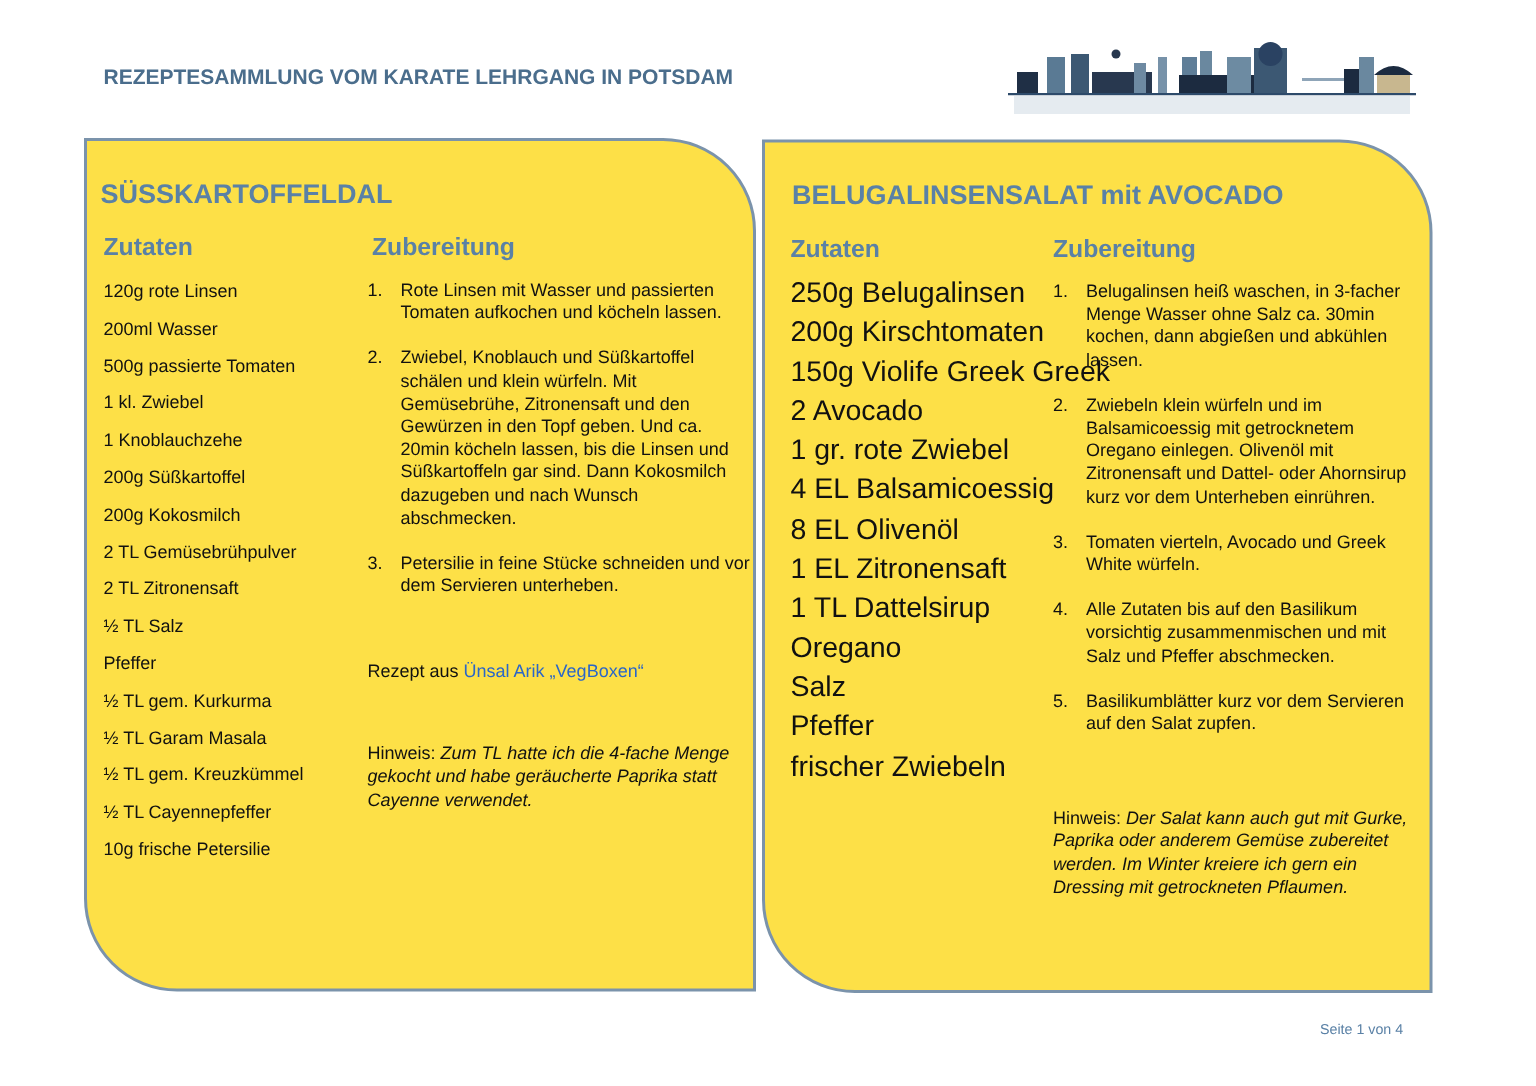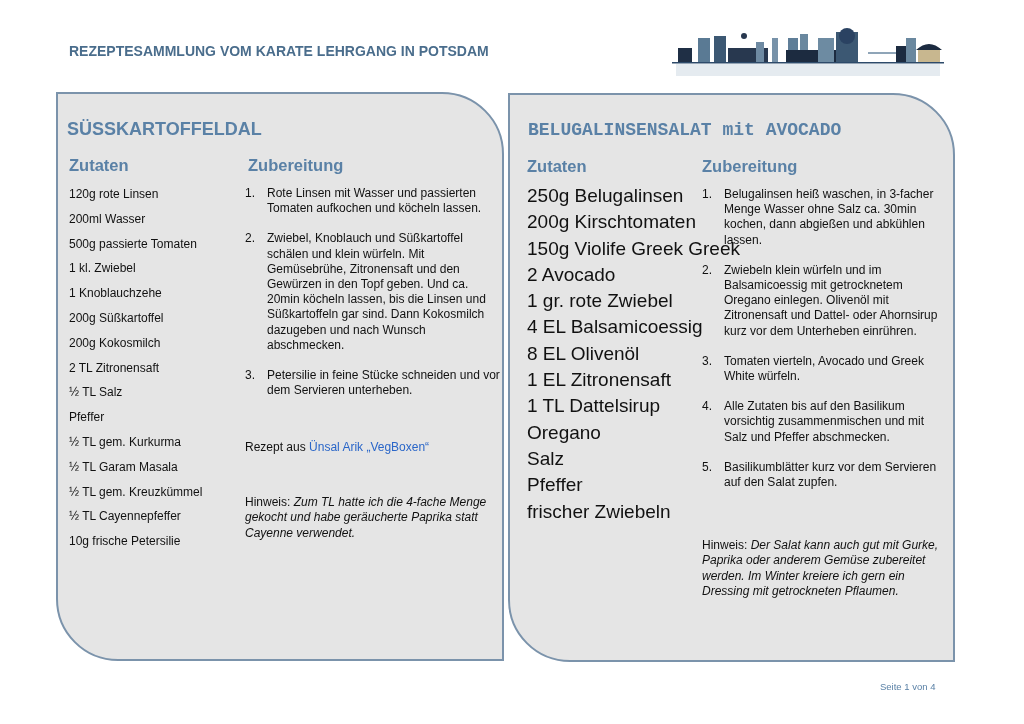--- a/index.html
+++ b/index.html
@@ -6,30 +6,30 @@
     body {
       width: 1024px; height: 724px; background: #ffffff; position: relative; overflow: hidden;
       font-family: "Liberation Sans", sans-serif; color: #111111;
     }
     .page-title {
       position: absolute; left: 69px; top: 43px;
       font-size: 14px; font-weight: bold; color: #4a6d8c; letter-spacing: 0px;
     }
     .skyline { position: absolute; left: 668px; top: 22px; width: 280px; height: 64px; }
     .card {
-      position: absolute; border: 2px solid #7b93ab; background: #e5e5e5;
+      position: absolute; border: 2px solid #7b93ab; background: #fde047;
       border-top-right-radius: 62px; border-bottom-left-radius: 62px; box-sizing: border-box;
     }
     .card1 { left: 56px; top: 92px; width: 448px; height: 569px; }
     .card2 { left: 508px; top: 93px; width: 447px; height: 569px; }
     .recipe-title {
       position: absolute; top: 25px; font-size: 18px; font-weight: bold; color: #5a81a6;
     }
     .card1 .recipe-title { left: 9px; }
-    .card2 .recipe-title { left: 18px; font-family: Liberation Mono, monospace; }
+    .card2 .recipe-title { left: 18px; }
     .section-head {
       position: absolute; top: 62px; font-size: 16.5px; font-weight: bold; color: #5a81a6;
     }
     .ing-list { position: absolute; top: 93px; margin: 0; padding: 0; list-style: none; }
     .ing-list li { font-size: 12px; white-space: nowrap; }
     .card1 .ing-list li { height: 24.8px; line-height: 14px; }
     .card2 .ing-list li { height: 26.3px; line-height: 15px; font-size: 19px; }
     .card1 .ing-list { left: 11px; }
     .card2 .ing-list { left: 17px; }
     .steps { position: absolute; top: 92px; margin: 0; padding: 0; list-style: none; font-size: 12px; line-height: 15.2px; }
@@ -80,20 +80,21 @@
   <div class="section-head" style="left:11px">Zutaten</div>
   <div class="section-head" style="left:190px">Zubereitung</div>
   <ul class="ing-list">
     <li>120g rote Linsen</li>
     <li>200ml Wasser</li>
     <li>500g passierte Tomaten</li>
     <li>1 kl. Zwiebel</li>
     <li>1 Knoblauchzehe</li>
     <li>200g Süßkartoffel</li>
     <li>200g Kokosmilch</li>
+    <li>2 TL Gemüsebrühpulver</li>
     <li>2 TL Zitronensaft</li>
     <li>½ TL Salz</li>
     <li>Pfeffer</li>
     <li>½ TL gem. Kurkurma</li>
     <li>½ TL Garam Masala</li>
     <li>½ TL gem. Kreuzkümmel</li>
     <li>½ TL Cayennepfeffer</li>
     <li>10g frische Petersilie</li>
   </ul>
   <ol class="steps">

